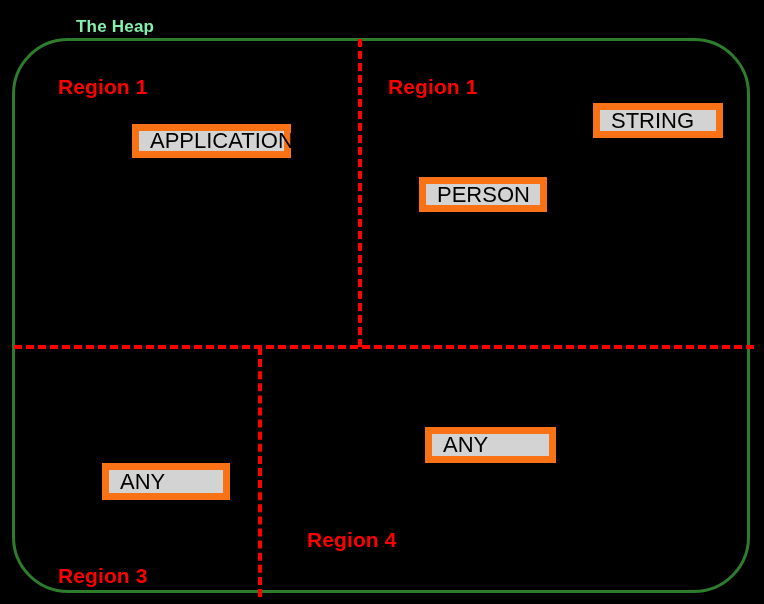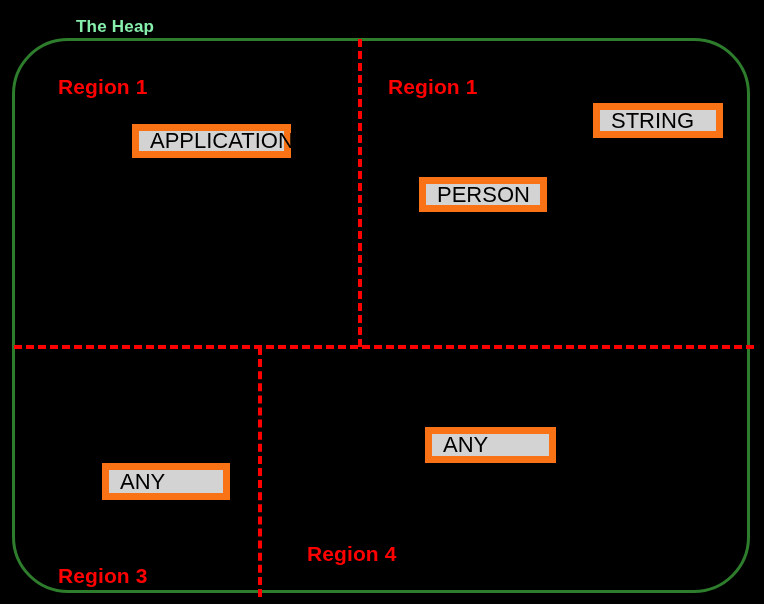--- a/index.html
+++ b/index.html
@@ -74,21 +74,21 @@
     position: absolute;
     color: #ff0000;
     font-size: 21px;
     font-weight: bold;
     white-space: nowrap;
     letter-spacing: 0.1px;
   }
   .region-1 { left: 58px;  top: 75px;  }
   .region-2 { left: 388px; top: 75px;  }
   .region-3 { left: 58px;  top: 564px; }
-  .region-4 { left: 307px; top: 542px; }
+  .region-4 { left: 307px; top: 528px; }
 
   
   .obj-box {
     position: absolute;
     background: #d3d3d3;
     border: 7px solid #f97316;
     box-sizing: border-box;
     color: #000000;
     font-size: 22px;
     font-weight: normal;

